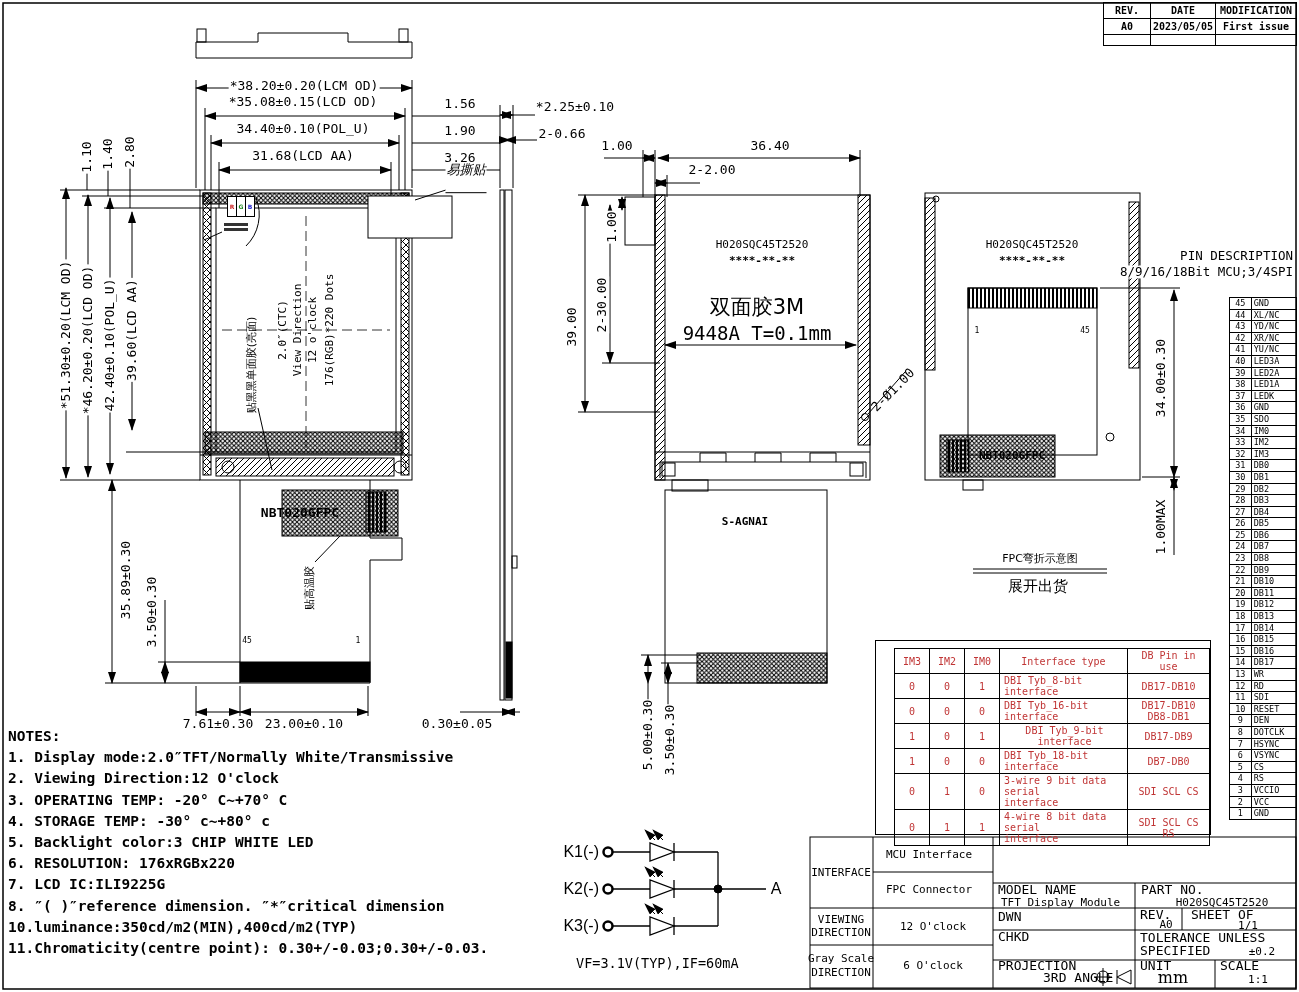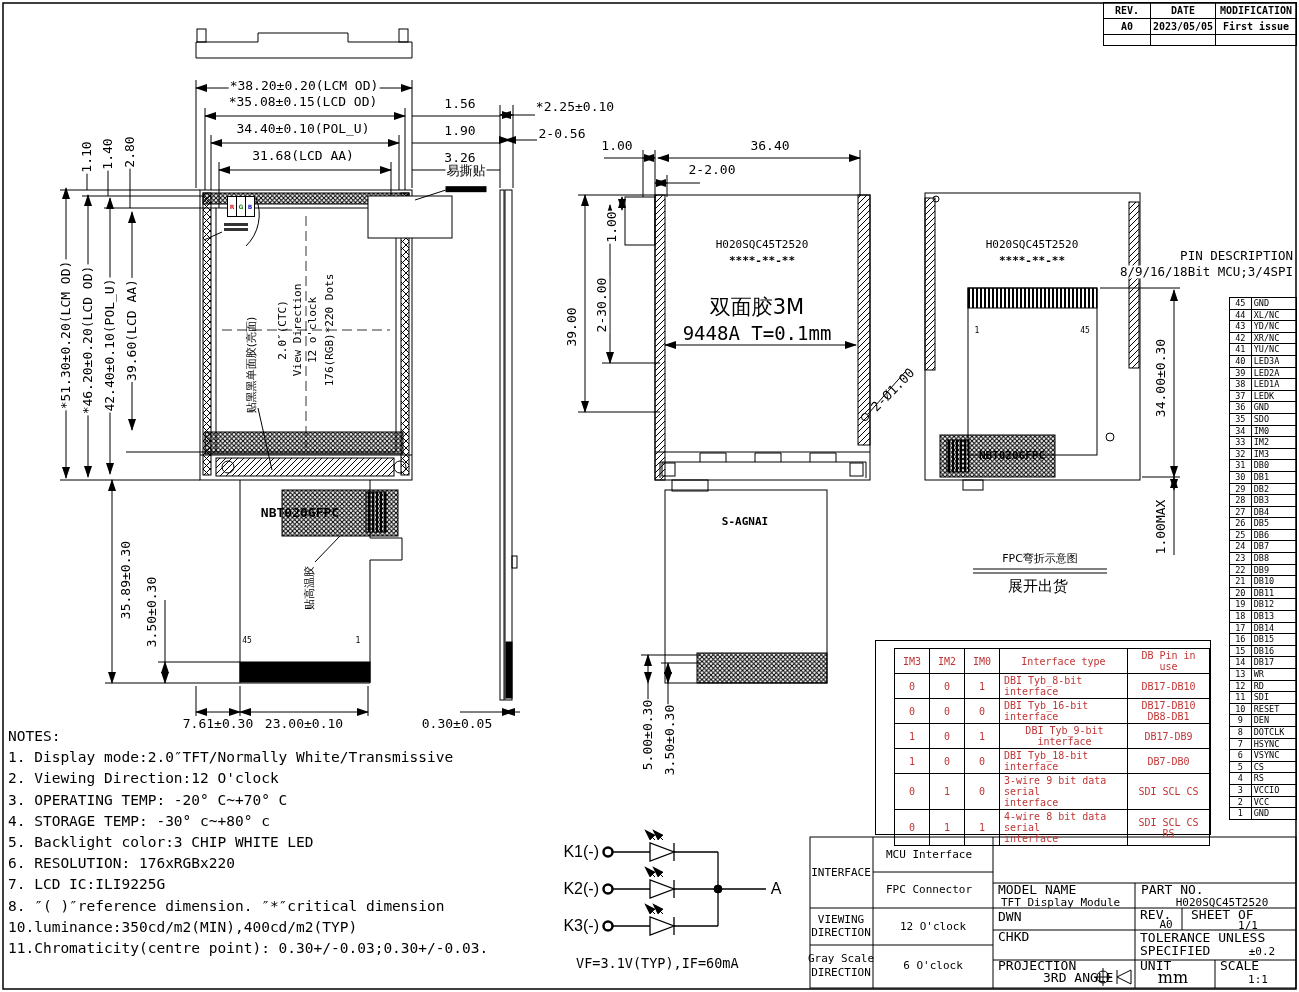--- a/index.html
+++ b/index.html
@@ -8,21 +8,21 @@
   svg.art{position:absolute;left:0;top:0;}
   .lbl{position:absolute;white-space:nowrap;font:13px "DejaVu Sans Mono",monospace;
        background:#fff;line-height:1.05;padding:0 1px;transform:translate(-50%,-50%);}
   .sm{font-size:11px;} .xs{font-size:13px;} .xxs{font-size:8px;}
   .la{transform:translate(0,-50%);} .ra{transform:translate(0,-50%);}
   .rot{transform:translate(-50%,-50%) rotate(-90deg);}
   .rot45{transform:translate(-50%,-50%) rotate(-45deg);}
   .nb{background:transparent;}
   .bold{font-weight:bold;}
   .cjk{font-family:"DejaVu Sans",sans-serif;}
-  .und{border-bottom:6px solid #000000;padding-bottom:8px;}
+  .und{border-bottom:1px solid #000000;padding-bottom:15px;font-style:italic;}
   
   #revtable{position:absolute;left:1103px;top:2px;width:193px;display:grid;
             grid-template-columns:47px 65px 81px;border-left:1px solid #000;border-top:1px solid #000;}
   #revtable div{border-right:1px solid #000;border-bottom:1px solid #000;
             font:10px "DejaVu Sans Mono",monospace;font-weight:bold;text-align:center;line-height:15px;height:15px;}
   #revtable div.emp{height:10px;}
   
   #pintable{position:absolute;left:1229px;top:298px;width:68px;}
   .prow{display:flex;margin-top:-1px;}
   .pno{width:21px;height:10.6px;border:1px solid #000;font:8.5px "DejaVu Sans Mono",monospace;
@@ -32,21 +32,21 @@
   
   #ifbox{position:absolute;left:875px;top:640px;width:334px;height:193px;border:1px solid #000;}
   #iftable{position:absolute;left:18px;top:7px;border-collapse:collapse;}
   #iftable th,#iftable td{border:1px solid #000;font:10px "DejaVu Sans Mono",monospace;
        text-align:center;padding:1px 2px;white-space:pre-line;}
   #iftable th{height:15px;font-weight:normal;}
   #iftable td{height:15px;}
   #ifnote{position:absolute;left:23px;top:143px;width:300px;font:10.5px "DejaVu Sans Mono",monospace;line-height:11.5px;}
   
   #notes{position:absolute;left:8px;top:728px;font:14.5px "DejaVu Sans Mono",monospace;}
-  #notes .nline{height:21.2px;white-space:pre;}
+  #notes .nline{height:21.2px;white-space:pre;font-weight:bold;}
   
   #rgbicon{position:absolute;left:227px;top:196px;display:flex;border:1px solid #000;background:#fff;}
   #rgbicon span{width:8px;height:19px;border-right:1px solid #000;font:6px "DejaVu Sans",sans-serif;
       text-align:center;line-height:19px;font-weight:bold;}
   #rgbicon span:last-child{border-right:none;}
   .microtxt{position:absolute;background:#333;height:3px;}
 </style>
 </head>
 <body>
 
@@ -313,21 +313,21 @@
 
 <div id="rgbicon">
   <span style="color:#c22">R</span>
   <span style="color:#282">G</span>
   <span style="color:#22c">B</span>
 </div>
 <div class="microtxt" style="left:224px;top:223px;width:24px"></div>
 <div class="microtxt" style="left:224px;top:228px;width:24px"></div>
 
 <span class="lbl" style="left:575px;top:107px">*2.25±0.10</span>
-<span class="lbl" style="left:562px;top:134px">2-0.56</span>
+<span class="lbl" style="left:562px;top:134px">2-0.66</span>
 <span class="lbl" style="left:457px;top:724px">0.30±0.05</span>
 
 <span class="lbl sm nb" style="left:762px;top:245px">H020SQC45T2520</span>
 <span class="lbl sm bold nb" style="left:762px;top:261px">****-**-**</span>
 <span class="lbl cjk nb" style="left:757px;top:307px;font-size:21px">双面胶3M</span>
 <span class="lbl nb" style="left:757px;top:334px;font-size:19px">9448A T=0.1mm</span>
 <span class="lbl bold sm nb" style="left:745px;top:522px">S-AGNAI</span>
 <span class="lbl" style="left:617px;top:146px">1.00</span>
 <span class="lbl" style="left:770px;top:146px">36.40</span>
 <span class="lbl" style="left:712px;top:170px">2-2.00</span>

